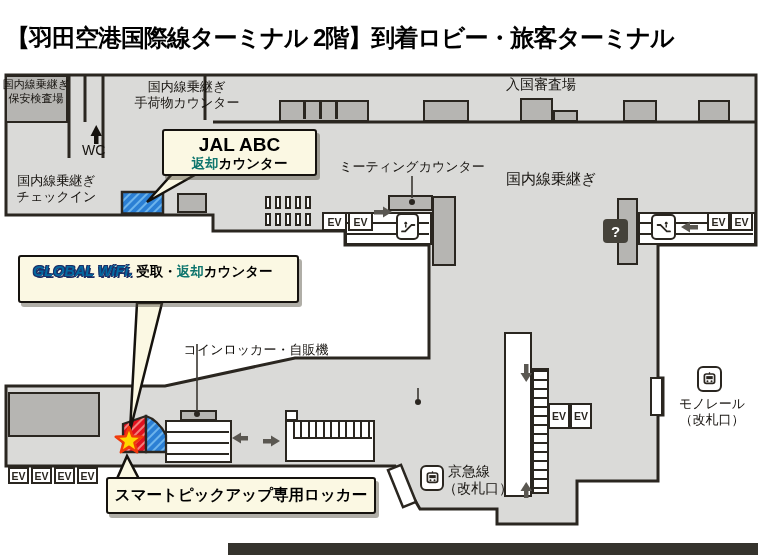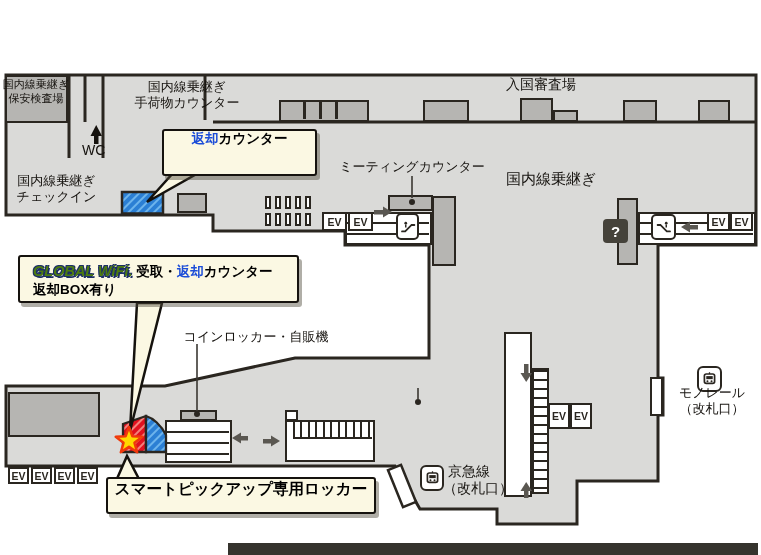--- a/index.html
+++ b/index.html
@@ -17,29 +17,30 @@
   .icon-box{position:absolute;background:#fff;border:2.3px solid #2a2620;border-radius:5px;box-sizing:border-box;
       display:flex;align-items:center;justify-content:center;}
   .qbox{position:absolute;background:#45423a;border-radius:4px;color:#fff;font-weight:bold;font-size:15px;
       display:flex;align-items:center;justify-content:center;}
   .hline{position:absolute;background:#2a2620;height:2px;}
   .bar{position:absolute;width:6px;height:13px;background:#fff;border:2px solid #2a2620;box-sizing:border-box;}
   .callout{position:absolute;background:#fbf8e3;border:2.5px solid #15120e;border-radius:3px;box-sizing:border-box;
       box-shadow:3px 4px 0 rgba(80,75,60,.45);}
   .stripes-v{background-image:repeating-linear-gradient(90deg,#2a2620 0 2px,#ffffff 2px 7.5px);}
   .rungs{background-image:repeating-linear-gradient(180deg,#2a2620 0 2px,#ffffff 2px 9px);}
-  .blue-t{color:#1d4ed8;} .red-t{color:#000000;}
-  .logo{font-style:italic;font-weight:bold;color:#4d7c0f;
+  .blue-t{color:#0f766e;} .red-t{color:#000000;}
+  .logo{font-style:italic;font-weight:bold;color:#0369a1;
       text-shadow:-1px -1px 0 #1c2f66,1px -1px 0 #1c2f66,-1px 1px 0 #1c2f66,1.5px 1.5px 0 #1c2f66;text-align:right;}
 </style>
 </head>
 <body>
 
 <div class="stage">
 
+  <div class="title">【羽田空港国際線ターミナル 2階】到着ロビー・旅客ターミナル</div>
 
   <svg class="layer" width="761" height="555" viewBox="0 0 761 555">
     <path d="M6,75 H756 V245 H658 V378 H663 V415 H658 V481 H577 V524 H497 V509 H420 L395,466 H6 V386 H165 L295,358 H429 V245 H345 V231 H213 V215 H6 Z" fill="#dadad8" stroke="#2a2620" stroke-width="3"></path>
 
     <path d="M213,122 H756" stroke="#2a2620" stroke-width="3" fill="none"></path>
 
     <path d="M69,75 V158 M85,75 V122 M103,75 V158 M205,75 V120" stroke="#2a2620" stroke-width="3" fill="none"></path>
 
     <g transform="rotate(-22 402 486)">
       <rect x="395" y="466" width="14" height="40" fill="#fff" stroke="#2a2620" stroke-width="2.5"></rect>
@@ -199,26 +200,26 @@
       <div>手荷物カウンター</div>
   </div>
   <div class="lbl" style="left:82px;top:143px;font-size:14px;"><span>WC</span></div>
   <div class="lbl c" style="left:4px;top:173px;width:105px;">
     <div>国内線乗継ぎ</div>
       <div>チェックイン</div>
   </div>
   <div class="lbl c" style="left:471px;top:77px;width:140px;font-size:14px;"><span>入国審査場</span></div>
   <div class="lbl c" style="left:337px;top:159px;width:150px;"><span>ミーティングカウンター</span></div>
   <div class="lbl" style="left:506px;top:171px;font-size:15px;"><span>国内線乗継ぎ</span></div>
-  <div class="lbl c" style="left:175px;top:329px;width:162px;"><span>コインロッカー・自販機</span></div>
+  <div class="lbl c" style="left:175px;top:342px;width:162px;"><span>コインロッカー・自販機</span></div>
   <div class="lbl" style="left:448px;top:463px;font-size:14px;line-height:17px;">
     <div>京急線</div>
       <div style="margin-left:-5px;">（改札口）</div>
   </div>
-  <div class="lbl c" style="left:676px;top:385px;width:72px;line-height:16px;font-family:Liberation Serif, serif;">
+  <div class="lbl c" style="left:676px;top:396px;width:72px;line-height:16px;font-family:Liberation Serif, serif;">
     <div>モノレール</div>
       <div>（改札口）</div>
   </div>
 
   <div class="abs" style="left:228px;top:543px;width:530px;height:12px;background:#35332d;"></div>
 
   <svg class="layer" width="761" height="555" viewBox="0 0 761 555">
     <defs>
       <pattern id="hb" width="6" height="6" patternUnits="userSpaceOnUse" patternTransform="rotate(45)">
         <rect width="6" height="6" fill="#2b7fd4"></rect>
@@ -268,28 +269,28 @@
         <line x1="418" y1="388" x2="418" y2="399"></line>
     </g>
     <g fill="#2a2620">
       <circle cx="412" cy="202" r="3"></circle>
         <circle cx="197" cy="414" r="3"></circle>
         <circle cx="418" cy="402" r="3"></circle>
     </g>
   </svg>
 
   <div class="callout" style="left:162px;top:129px;width:155px;height:47px;text-align:center;">
+    <div style="font-size:19px;font-weight:bold;color:#000;line-height:23px;margin-top:2px;">JAL ABC</div>
     <div style="font-size:13.5px;font-weight:bold;line-height:16px;"><span class="blue-t">返却</span><span>カウンター</span></div>
   </div>
 
   <div class="callout" style="left:18px;top:255px;width:281px;height:48px;padding:5px 0 0 13px;">
     <div style="font-size:13.5px;font-weight:bold;line-height:18px;white-space:nowrap;">
       <span class="logo" style="font-size:14.5px;">GLOBAL WiFi.</span>
       <span class="red-t">受取</span><span>・</span><span class="blue-t">返却</span><span>カウンター</span>
     </div>
-    <div style="font-size:13.5px;font-weight:bold;line-height:18px;">返却BOX有り</div>
-  </div>
-
-  <div class="callout" style="left:106px;top:477px;width:270px;height:37px;display:flex;align-items:flex-start;justify-content:center;">
+  </div>
+
+  <div class="callout" style="left:106px;top:477px;width:270px;height:37px;display:flex;align-items:center;justify-content:center;">
     <span style="font-size:15.5px;font-weight:bold;white-space:nowrap;">スマートピックアップ専用ロッカー</span>
   </div>
 
 </div>
 
 </body></html>

